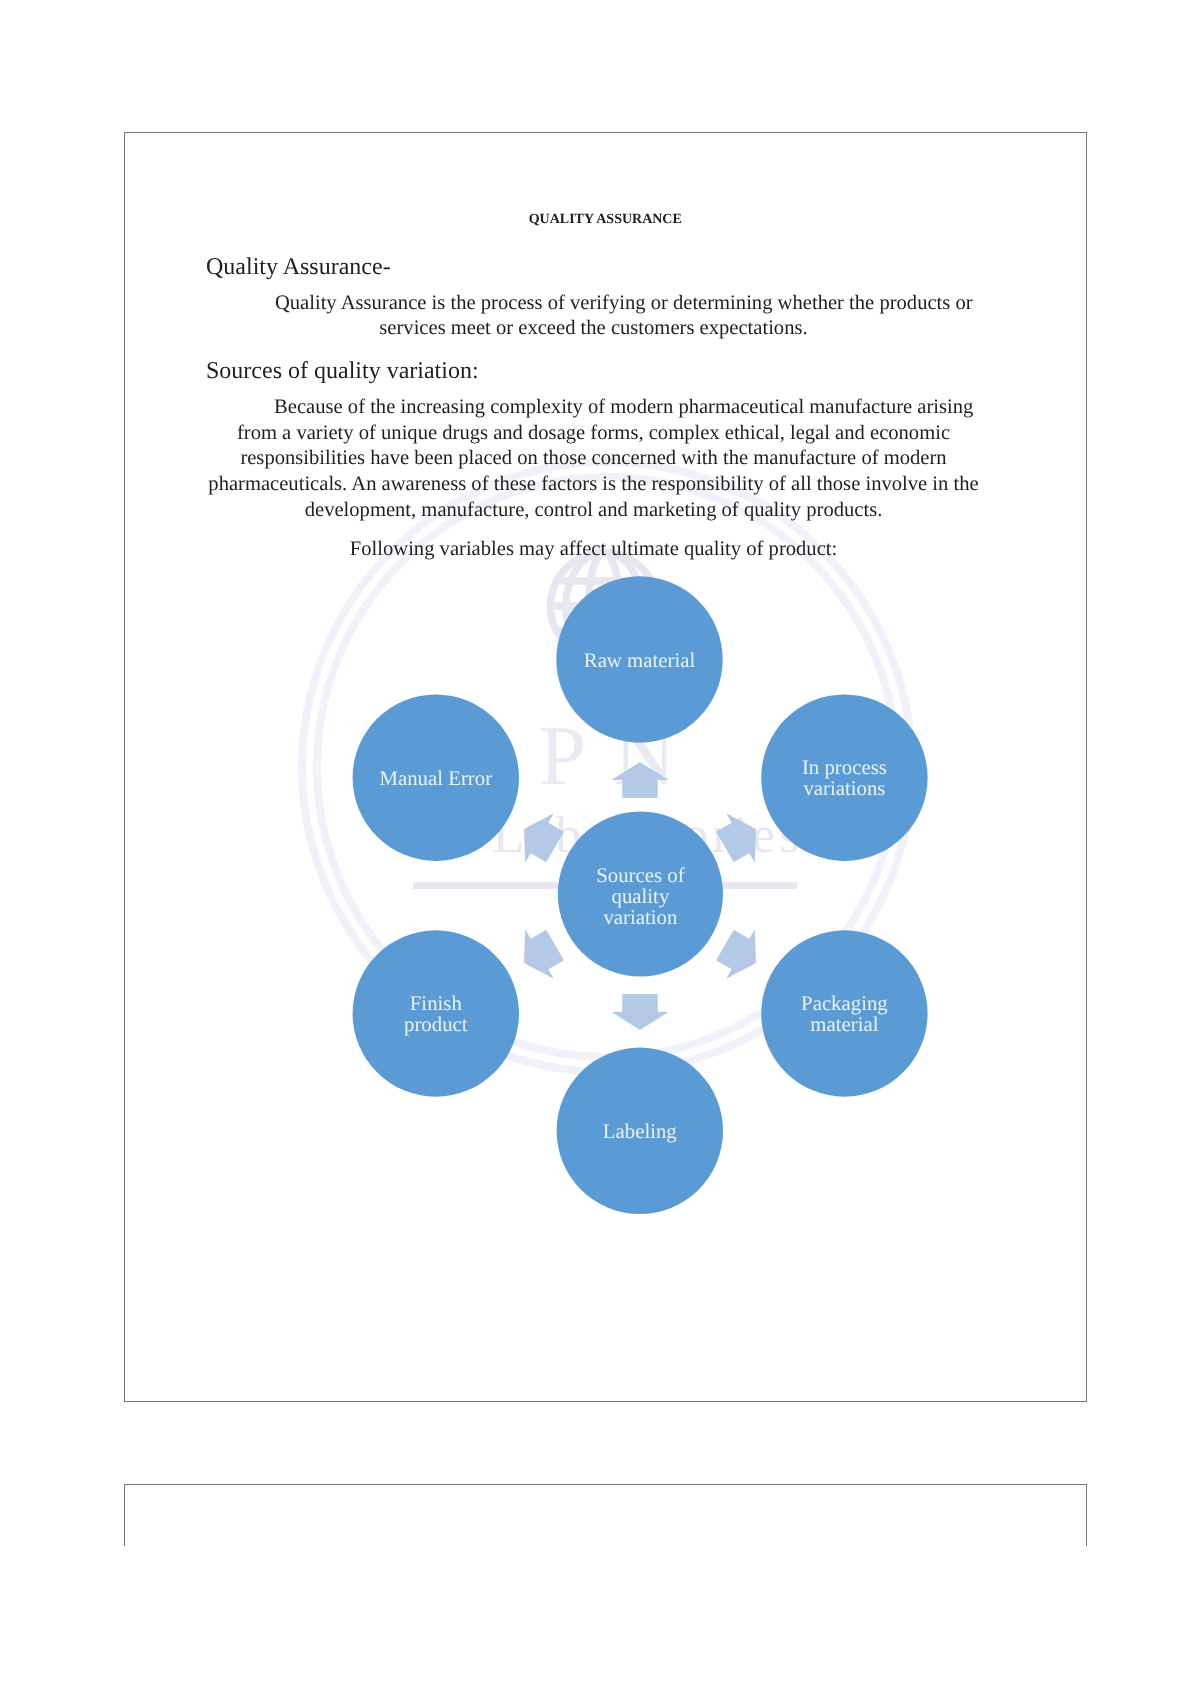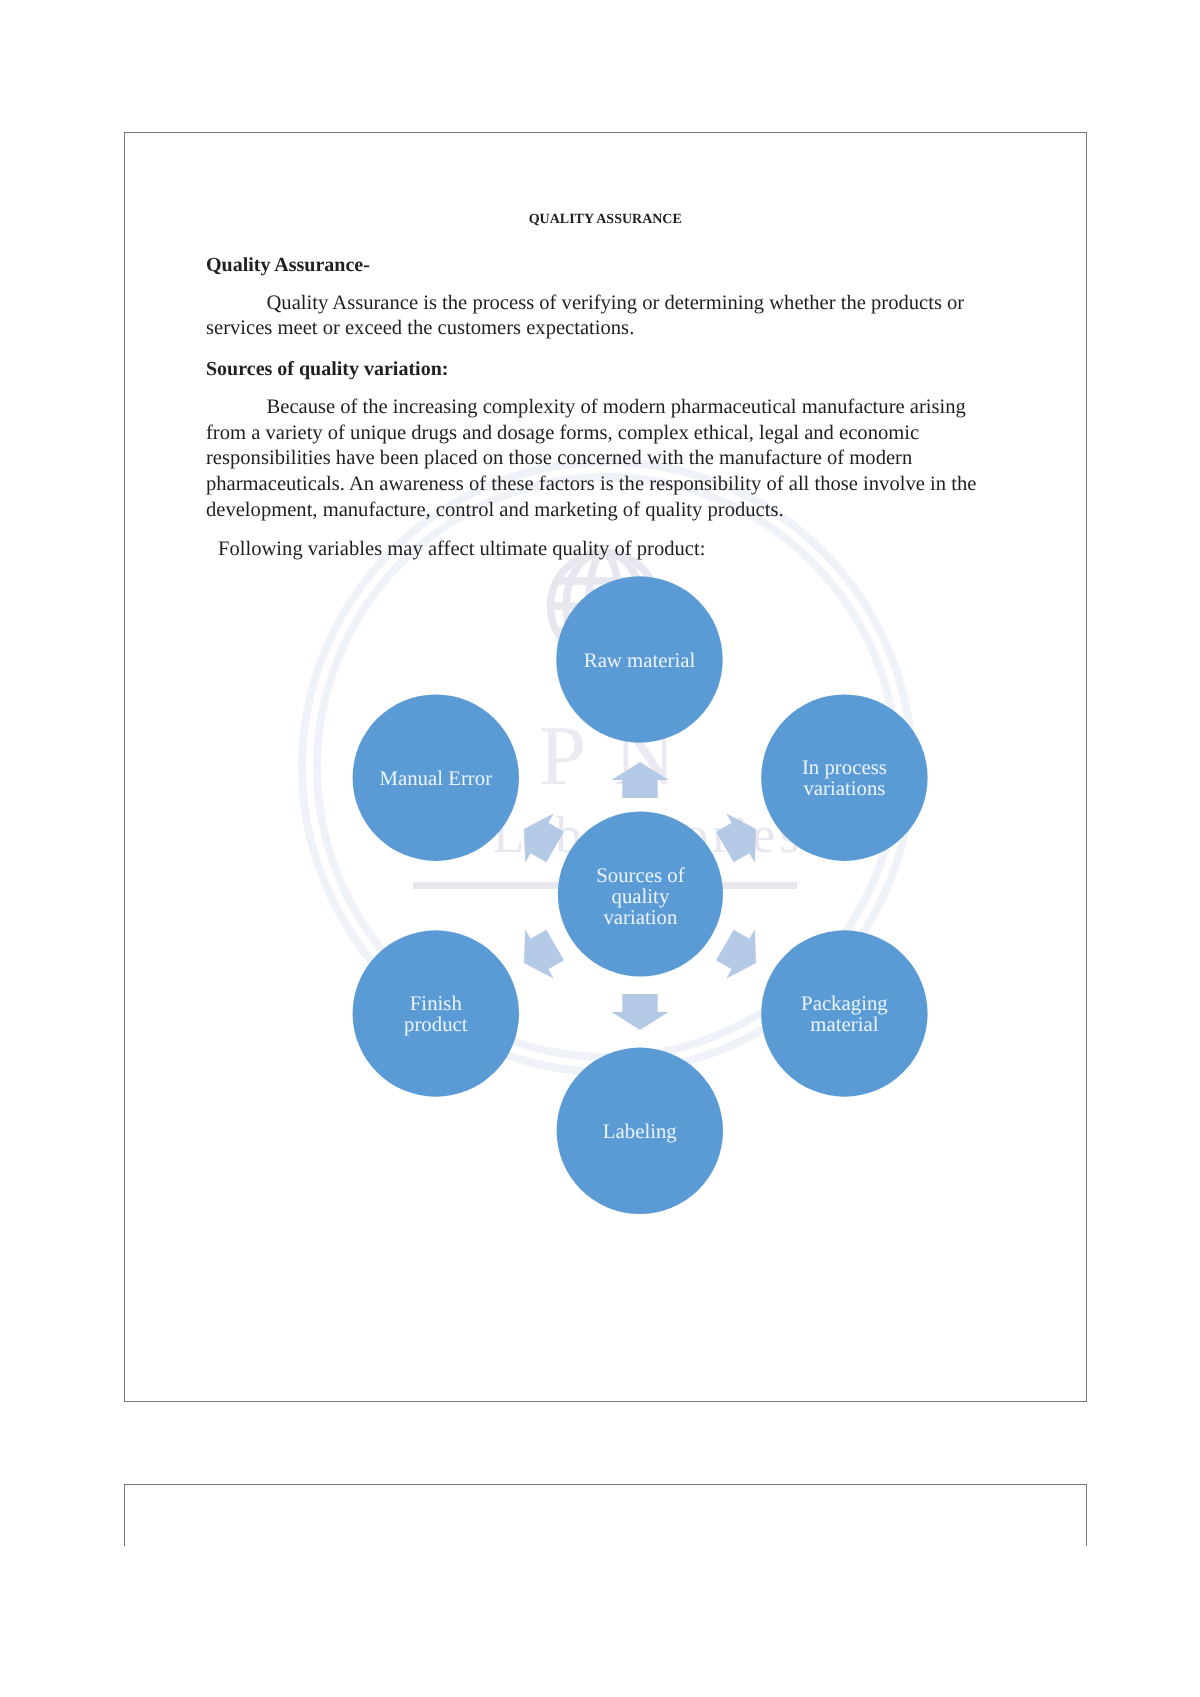--- a/index.html
+++ b/index.html
@@ -8,22 +8,22 @@
        color:#1f1f1f;-webkit-font-smoothing:antialiased;text-rendering:geometricPrecision;}
   .sheet{position:absolute;left:0;top:0;width:1200px;height:1697px;overflow:hidden;}
   .page{position:absolute;left:123.5px;top:131.5px;width:963.5px;height:1270.5px;
         border:1px solid #767676;box-sizing:border-box;background:transparent;}
   .page2{position:absolute;left:123.5px;top:1483.5px;width:963.5px;height:62.5px;
         border:1px solid #767676;border-bottom:none;box-sizing:border-box;background:transparent;}
 
   .doc-title{position:absolute;left:123.5px;width:963.5px;top:213px;text-align:center;
              font-weight:bold;font-size:14px;line-height:1;}
   .body-col{position:absolute;left:206px;top:0;width:775px;}
-  .h2{font-size:20px;font-weight:bold;line-height:1;}
-  .para{font-size:20.6px;line-height:25.7px;text-align:left;}
+  .h2{font-size:24px;font-weight:normal;line-height:1;}
+  .para{font-size:20.6px;line-height:25.7px;text-align:center;}
   .indent{display:inline-block;width:60.5px;}
 
   svg.diagram{position:absolute;left:0;top:0;width:1200px;height:1697px;overflow:visible;}
   .node-text,.hub-text{font-family:"Liberation Serif","DejaVu Serif",serif;font-size:20.8px;
              fill:#EAF2FA;text-anchor:middle;}
   .wm-text{font-family:"Liberation Serif","DejaVu Serif",serif;fill:#E8E6EF;text-anchor:middle;}
 </style>
 </head>
 <body>
 
@@ -95,16 +95,16 @@
   <div class="page"></div>
   <div class="page2"></div>
 
   <div class="doc-title">QUALITY ASSURANCE</div>
 
   <div class="body-col">
     <div class="h2" style="position:absolute;top:255px;left:0;">Quality Assurance-</div>
     <div class="para" style="position:absolute;top:290.5px;left:0;width:775px;"><span class="indent"></span><span>Quality Assurance is the process of verifying or determining whether the products or services meet or exceed the customers expectations.</span></div>
     <div class="h2" style="position:absolute;top:358.5px;left:0;">Sources of quality variation:</div>
     <div class="para" style="position:absolute;top:395px;left:0;width:775px;"><span class="indent"></span><span>Because of the increasing complexity of modern pharmaceutical manufacture arising from a variety of unique drugs and dosage forms, complex ethical, legal and economic responsibilities have been placed on those concerned with the manufacture of modern pharmaceuticals. An awareness of these factors is the responsibility of all those involve in the development, manufacture, control and marketing of quality products.</span></div>
-    <div class="para" style="position:absolute;top:536.5px;left:0;width:775px;margin-left:12px;">Following variables may affect ultimate quality of product:</div>
+    <div class="para" style="position:absolute;top:536.5px;left:0;width:775px;">Following variables may affect ultimate quality of product:</div>
   </div>
 
 </div>
 
 </body></html>

